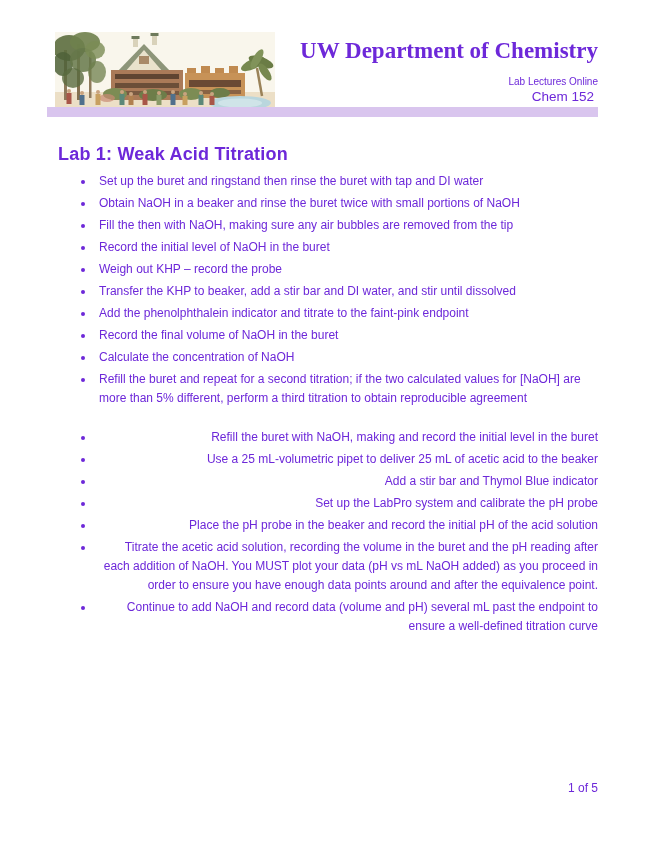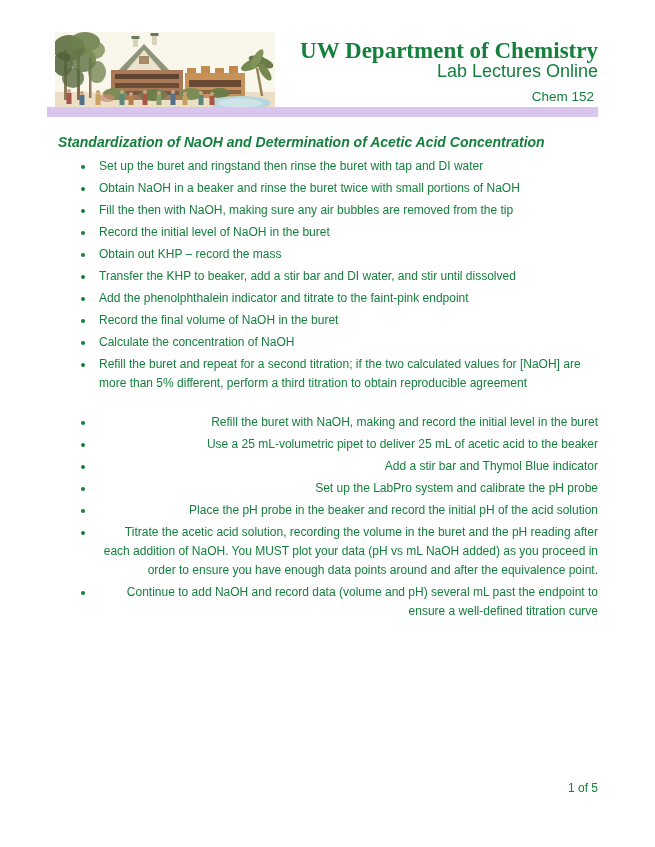--- a/index.html
+++ b/index.html
@@ -2,21 +2,21 @@
 <html><head>
 <meta charset="utf-8">
 <style>
   html, body { margin: 0; padding: 0; background: #ffffff; }
   .page {
     position: relative;
     width: 655px;
     height: 847px;
     background: #ffffff;
     font-family: "Liberation Sans", sans-serif;
-    color: #15803d;
+    color: #6d28d9;
     overflow: hidden;
   }
 
   
   .campus {
     position: absolute;
     left: 55px; top: 32px;
     width: 220px; height: 78px;
   }
   .head-text {
@@ -25,23 +25,23 @@
     text-align: right;
   }
   .dept-title {
     font-family: "Liberation Serif", serif;
     font-weight: bold;
     font-size: 23px;
     line-height: 25px;
     white-space: nowrap;
   }
   .head-subtitle {
-    font-size: 18px;
+    font-size: 10px;
     line-height: 15px;
-    margin-top: 1px;
+    margin-top: 11px;
   }
   .course-label {
     position: absolute;
     right: 61px; top: 89px;
     font-size: 13.5px;
   }
   .band {
     position: absolute;
     left: 47px; top: 107px;
     width: 551px; height: 10px;
@@ -181,33 +181,33 @@
       <div class="dept-title">UW Department of Chemistry</div>
       <div class="head-subtitle">Lab Lectures Online</div>
     </div>
 
     <div class="course-label">Chem 152</div>
 
     <div class="band"></div>
   </div>
 
   <div class="content">
-    <h2 class="lab-subtitle">Standardization of NaOH and Determination of Acetic Acid Concentration</h2>
+    <h1 class="lab-title">Lab 1: Weak Acid Titration</h1>
 
     <ul class="proc-list group1">
 
         <li><span>Set up the buret and ringstand then rinse the buret with tap and DI water</span></li>
 
         <li><span>Obtain NaOH in a beaker and rinse the buret twice with small portions of NaOH</span></li>
 
         <li><span>Fill the then with NaOH, making sure any air bubbles are removed from the tip</span></li>
 
         <li><span>Record the initial level of NaOH in the buret</span></li>
 
-        <li><span>Obtain out KHP – record the mass</span></li>
+        <li><span>Weigh out KHP – record the probe</span></li>
 
         <li><span>Transfer the KHP to beaker, add a stir bar and DI water, and stir until dissolved</span></li>
 
         <li><span>Add the phenolphthalein indicator and titrate to the faint-pink endpoint</span></li>
 
         <li><span>Record the final volume of NaOH in the buret</span></li>
 
         <li><span>Calculate the concentration of NaOH</span></li>
 
         <li><span>Refill the buret and repeat for a second titration; if the two calculated values for [NaOH] are more than 5% different, perform a third titration to obtain reproducible agreement</span></li>

